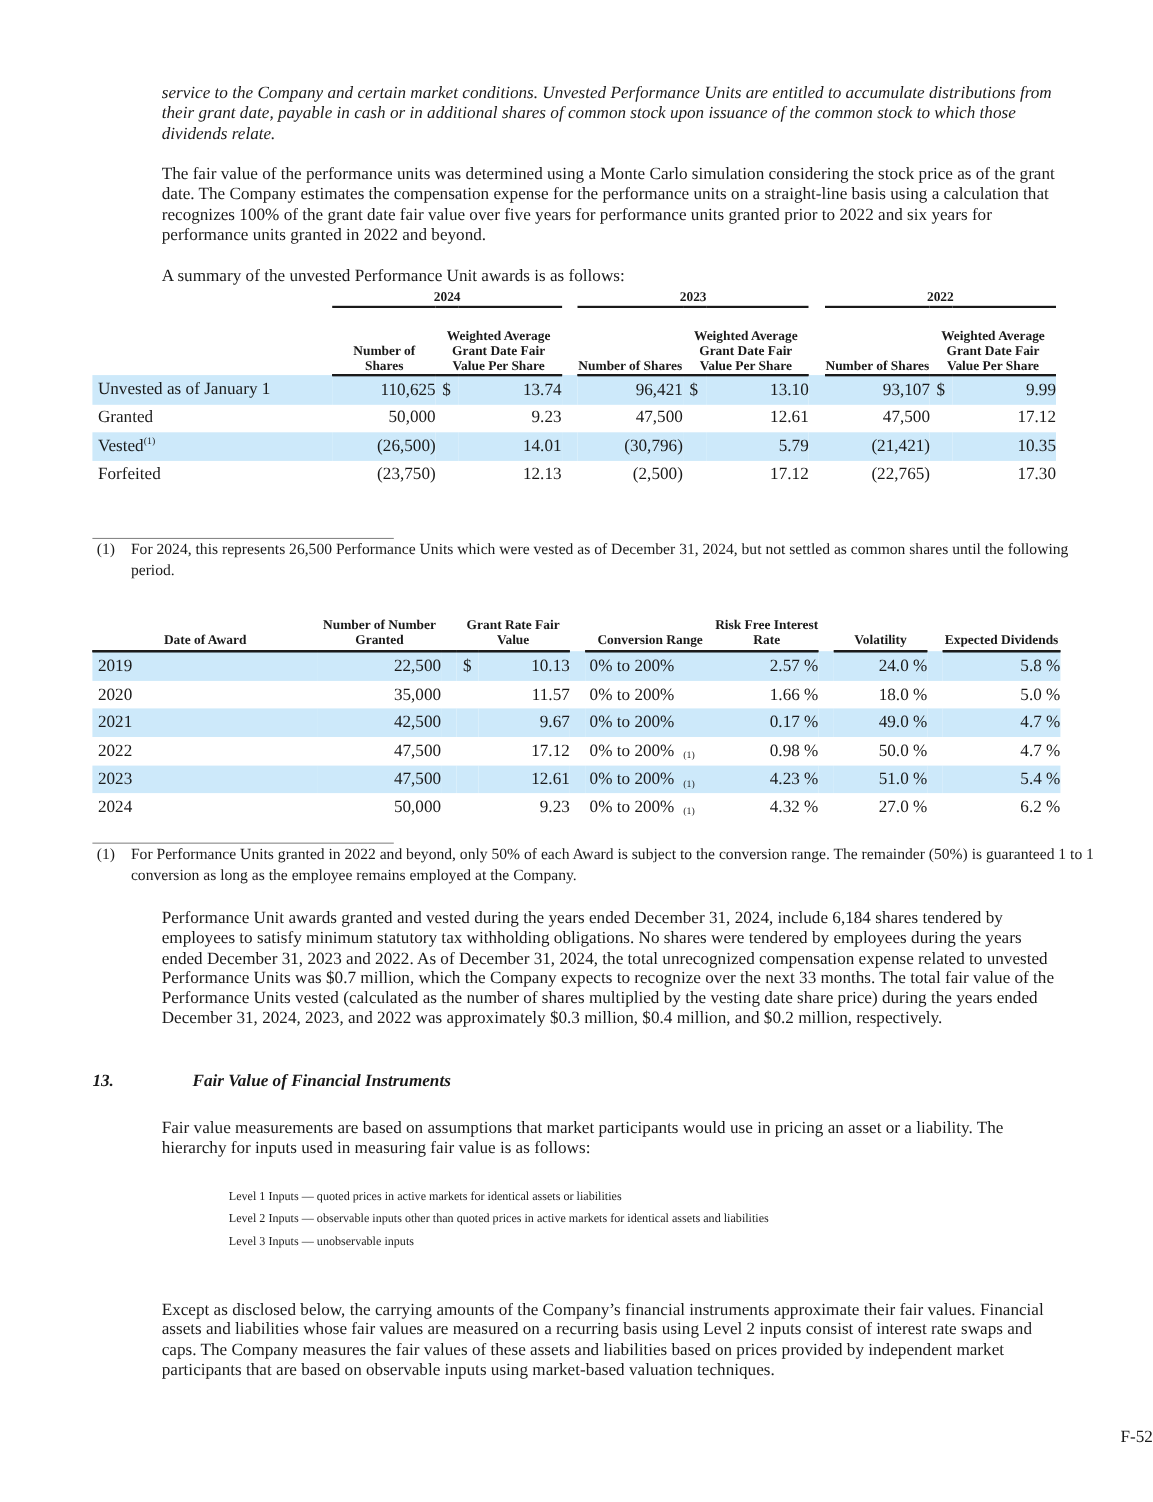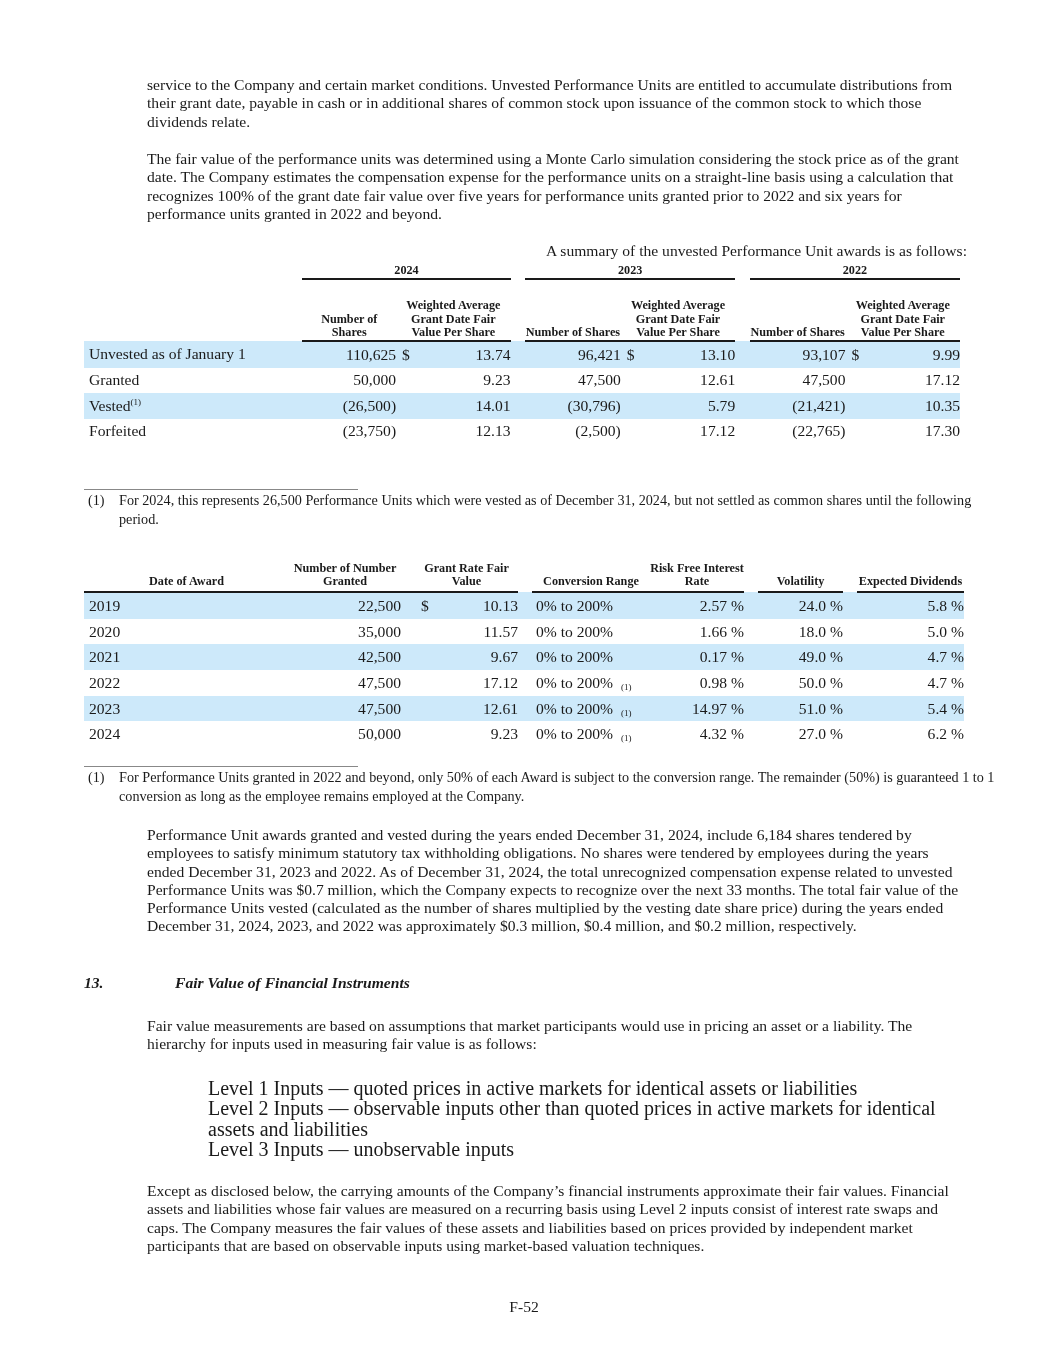--- a/index.html
+++ b/index.html
@@ -30,29 +30,29 @@
     position: absolute; left: 88px; width: 880px; font-size: 14.2px; line-height: 19px;
     padding-left: 31px; text-indent: -31px; margin: 0;
   }
   .fn .mk { display: inline-block; width: 31px; text-indent: 0; }
   
   #t2 { left: 84px; top: 560px; width: 880px; }
   #t2 th { font-size: 12.2px; font-weight: bold; line-height: 13.6px; text-align: center; vertical-align: bottom; padding-bottom: 2px; }
   #t2 td { font-size: 15.6px; height: 25.7px; vertical-align: middle; }
   .fnmark { font-size: 9px; vertical-align: -2px; margin-left: 8px; }
   .heading { position: absolute; top: 974px; font-size: 15.6px; font-weight: bold; font-style: italic; }
-  .levels { position: absolute; left: 208px; top: 1078px; font-size: 20px; line-height: 20.4px; width: 740px; margin: 0; }
-  .pagenum { position: absolute; top: 1298px; left: 0; width: 1048px; text-align: center; font-size: 15.6px; }
+  .levels { position: absolute; left: 208px; top: 1078px; font-size: 11px; line-height: 20.4px; width: 740px; margin: 0; }
+  .pagenum { position: absolute; top: 1298px; left: 0; width: 1048px; text-align: right; font-size: 15.6px; }
 </style>
 </head>
 <body>
 
-<p class="para" style="top:76px;">service to the Company and certain market conditions. Unvested Performance Units are entitled to accumulate distributions from their grant date, payable in cash or in additional shares of common stock upon issuance of the common stock to which those dividends relate.</p>
+<p class="para" style="top:76px;font-style:italic;">service to the Company and certain market conditions. Unvested Performance Units are entitled to accumulate distributions from their grant date, payable in cash or in additional shares of common stock upon issuance of the common stock to which those dividends relate.</p>
 <p class="para" style="top:150px;">The fair value of the performance units was determined using a Monte Carlo simulation considering the stock price as of the grant date. The Company estimates the compensation expense for the performance units on a straight-line basis using a calculation that recognizes 100% of the grant date fair value over five years for performance units granted prior to 2022 and six years for performance units granted in 2022 and beyond.</p>
-<p class="para" style="top:242px;text-align:right;">A summary of the unvested Performance Unit awards is as follows:</p>
+<p class="para" style="top:242px;">A summary of the unvested Performance Unit awards is as follows:</p>
 
 <table id="t1">
   <colgroup>
     <col style="width:210px">
       <col style="width:90px">
       <col style="width:20px">
       <col style="width:90px">
       <col style="width:14px">
     <col style="width:92px">
       <col style="width:20px">
@@ -234,21 +234,21 @@
         <td class="num">4.7 %</td>
       </tr>
       <tr class="hl">
         <td class="lbl">2023</td>
         <td class="num">47,500</td>
         <td></td>
         <td class="dollar"></td>
         <td class="num">12.61</td>
         <td></td>
         <td style="padding-left:4px"><span>0% to 200%</span><span class="fnmark">(1)</span></td>
-        <td class="num">14.97 %</td>
+        <td class="num">4.23 %</td>
         <td></td>
         <td class="num">51.0 %</td>
         <td></td>
         <td class="num">5.4 %</td>
       </tr>
       <tr>
         <td class="lbl">2024</td>
         <td class="num">50,000</td>
         <td></td>
         <td class="dollar"></td>

